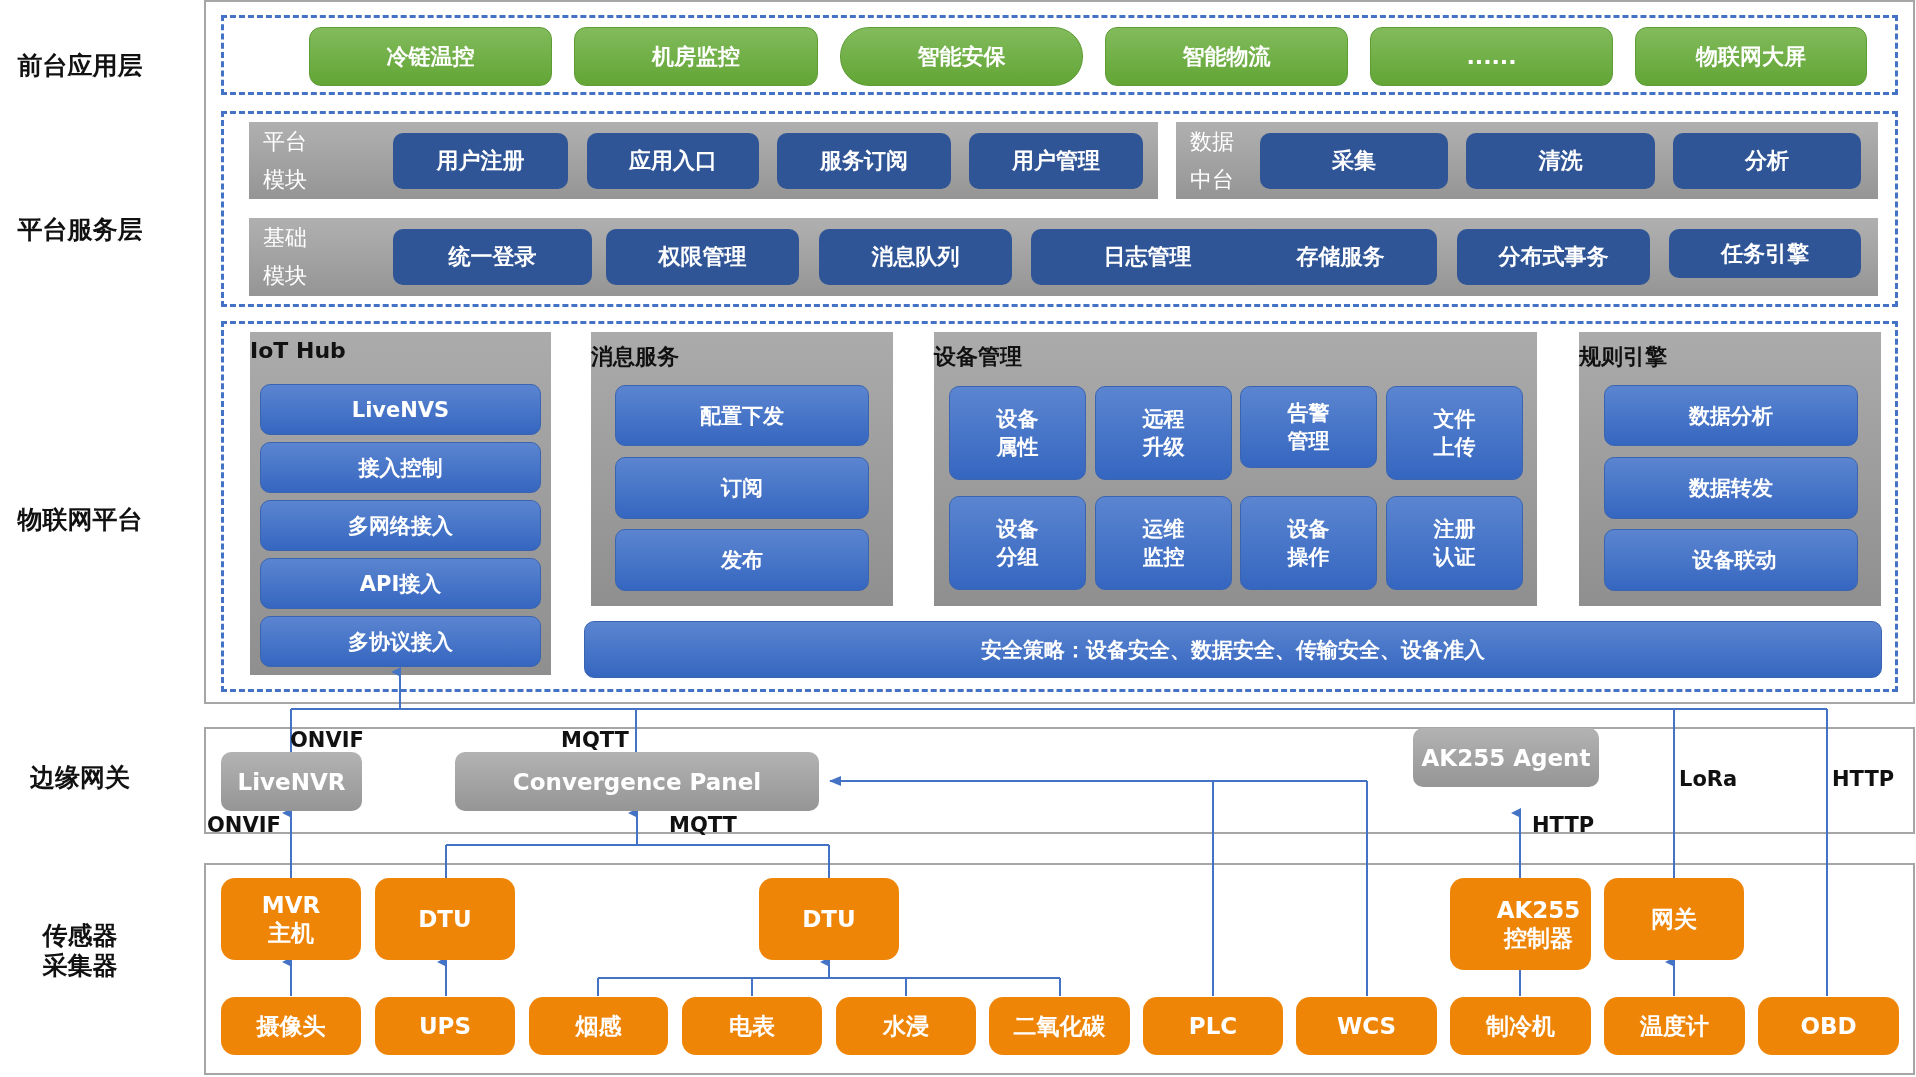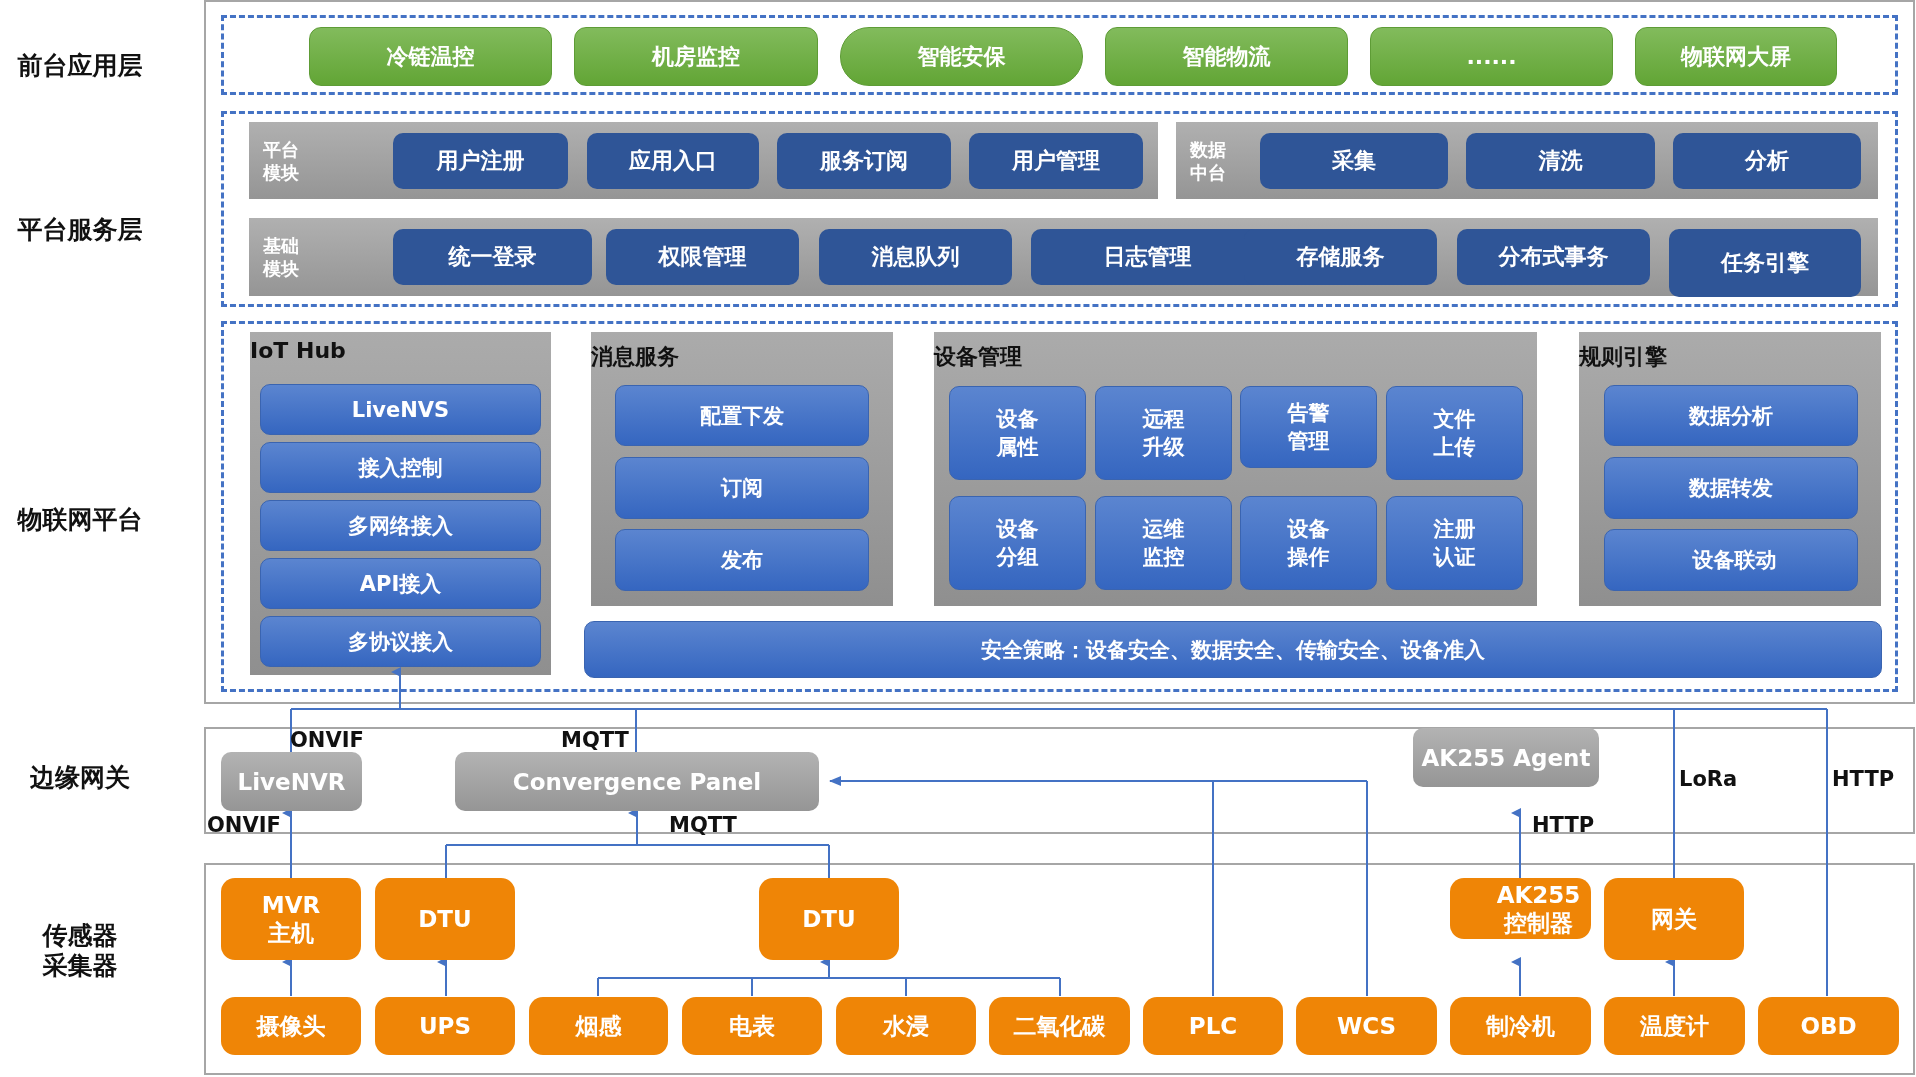--- a/index.html
+++ b/index.html
@@ -2,21 +2,21 @@
 <html><head>
 <meta charset="utf-8">
 <style>
   html,body{margin:0;padding:0;background:#ffffff;}
   body{width:1916px;height:1077px;position:relative;overflow:hidden;font-family:"DejaVu Sans","Liberation Sans",sans-serif;}
   .layer-label{position:absolute;left:0;width:160px;text-align:center;font-weight:bold;font-size:25px;color:#111;line-height:30px;}
   .frame{position:absolute;border:2px solid #a6a6a6;box-sizing:border-box;}
   .dashed{position:absolute;border:3px dashed #4472c4;box-sizing:border-box;}
   .green-btn{position:absolute;border-radius:12px;background:linear-gradient(#82bb5c,#62a535);color:#fff;font-weight:bold;font-size:22px;display:flex;align-items:center;justify-content:center;border:1px solid #5e9c36;box-sizing:border-box;}
   .gray-bar{position:absolute;background:linear-gradient(#b0b0b0,#959595);box-sizing:border-box;}
-  .bar-label{position:absolute;left:14px;top:50%;transform:translateY(-50%);color:#fff;font-weight:bold;font-size:18px;line-height:23px;width:60px;}
+  .bar-label{position:absolute;left:14px;top:50%;transform:translateY(-50%);color:#fff;font-weight:normal;font-size:22px;line-height:38px;width:60px;}
   .navy-btn{position:absolute;border-radius:10px;background:#2f5597;color:#fff;font-weight:bold;font-size:22px;display:flex;align-items:center;justify-content:center;box-sizing:border-box;}
   .panel{position:absolute;background:linear-gradient(#ababab,#8f8f8f);box-sizing:border-box;}
   .panel-title{position:absolute;left:0;right:0;top:6px;text-align:left;font-weight:bold;font-size:22px;color:#111;}
   .blue-btn{position:absolute;border-radius:10px;background:linear-gradient(#5b85d0,#3566c0);color:#fff;font-weight:bold;font-size:21px;display:flex;align-items:center;justify-content:center;text-align:center;border:1px solid #3a64b0;box-sizing:border-box;line-height:28px;white-space:pre-line;}
   .gw-box{position:absolute;border-radius:10px;background:linear-gradient(#b3b3b3,#959595);color:#fff;font-weight:bold;font-size:23px;display:flex;align-items:center;justify-content:center;box-sizing:border-box;}
   .orange{position:absolute;border-radius:14px;background:#ef8506;color:#fff;font-weight:bold;font-size:23px;display:flex;align-items:center;justify-content:center;text-align:center;box-sizing:border-box;line-height:28px;white-space:pre-line;}
   .proto{position:absolute;font-weight:bold;font-size:21px;color:#111;line-height:24px;}
   svg.lines{position:absolute;left:0;top:0;width:1916px;height:1077px;pointer-events:none;}
 </style>
 </head>
@@ -35,21 +35,21 @@
 
 <div class="dashed" style="left:221px;top:15px;width:1677px;height:80px;"></div>
 <div class="dashed" style="left:221px;top:111px;width:1677px;height:196px;"></div>
 <div class="dashed" style="left:221px;top:321px;width:1677px;height:371px;"></div>
 
 <div class="green-btn" style="left:309px;top:27px;width:243px;height:59px;">冷链温控</div>
 <div class="green-btn" style="left:574px;top:27px;width:244px;height:59px;">机房监控</div>
 <div class="green-btn" style="left:840px;top:27px;width:243px;height:59px;border-radius:29px;">智能安保</div>
 <div class="green-btn" style="left:1105px;top:27px;width:243px;height:59px;">智能物流</div>
 <div class="green-btn" style="left:1370px;top:27px;width:243px;height:59px;">......</div>
-<div class="green-btn" style="left:1635px;top:27px;width:202px;height:59px;">物联网大屏</div>
+<div class="green-btn" style="left:1635px;top:27px;width:232px;height:59px;">物联网大屏</div>
 
 <div class="gray-bar" style="left:249px;top:122px;width:909px;height:77px;">
   <div class="bar-label" style="white-space:pre-line;">平台
 模块</div>
 </div>
 <div class="navy-btn" style="left:393px;top:133px;width:175px;height:56px;">用户注册</div>
 <div class="navy-btn" style="left:587px;top:133px;width:172px;height:56px;">应用入口</div>
 <div class="navy-btn" style="left:777px;top:133px;width:174px;height:56px;">服务订阅</div>
 <div class="navy-btn" style="left:969px;top:133px;width:174px;height:56px;">用户管理</div>
 
@@ -64,21 +64,21 @@
 <div class="gray-bar" style="left:249px;top:218px;width:1629px;height:78px;">
   <div class="bar-label" style="white-space:pre-line;">基础
 模块</div>
 </div>
 <div class="navy-btn" style="left:393px;top:229px;width:199px;height:56px;">统一登录</div>
 <div class="navy-btn" style="left:606px;top:229px;width:193px;height:56px;">权限管理</div>
 <div class="navy-btn" style="left:819px;top:229px;width:193px;height:56px;">消息队列</div>
 <div class="navy-btn" style="left:1031px;top:229px;width:233px;height:56px;">日志管理</div>
 <div class="navy-btn" style="left:1244px;top:229px;width:193px;height:56px;">存储服务</div>
 <div class="navy-btn" style="left:1457px;top:229px;width:193px;height:56px;">分布式事务</div>
-<div class="navy-btn" style="left:1669px;top:229px;width:192px;height:68px;font-family:Liberation Mono, monospace;">任务引擎</div>
+<div class="navy-btn" style="left:1669px;top:229px;width:192px;height:49px;font-family:Liberation Mono, monospace;">任务引擎</div>
 
 <div class="panel" style="left:250px;top:332px;width:301px;height:343px;">
   <div class="panel-title">IoT Hub</div>
 </div>
 <div class="blue-btn" style="left:260px;top:384px;width:281px;height:51px;">LiveNVS</div>
 <div class="blue-btn" style="left:260px;top:442px;width:281px;height:51px;">接入控制</div>
 <div class="blue-btn" style="left:260px;top:500px;width:281px;height:51px;">多网络接入</div>
 <div class="blue-btn" style="left:260px;top:558px;width:281px;height:51px;">API接入</div>
 <div class="blue-btn" style="left:260px;top:616px;width:281px;height:51px;">多协议接入</div>
 
@@ -171,21 +171,21 @@
 <div class="proto" style="left:207px;top:813px;">ONVIF</div>
 <div class="proto" style="left:669px;top:813px;">MQTT</div>
 <div class="proto" style="left:1532px;top:813px;">HTTP</div>
 <div class="proto" style="left:1679px;top:767px;">LoRa</div>
 <div class="proto" style="left:1832px;top:767px;">HTTP</div>
 
 <div class="orange" style="left:221px;top:878px;width:140px;height:82px;">MVR
 主机</div>
 <div class="orange" style="left:375px;top:878px;width:140px;height:82px;">DTU</div>
 <div class="orange" style="left:759px;top:878px;width:140px;height:82px;">DTU</div>
-<div class="orange" style="left:1450px;top:878px;width:141px;height:61px;padding-left:36px;">AK255
+<div class="orange" style="left:1450px;top:878px;width:141px;height:92px;padding-left:36px;">AK255
 控制器</div>
 <div class="orange" style="left:1604px;top:878px;width:140px;height:82px;">网关</div>
 
 <div class="orange" style="left:221px;top:997px;width:140px;height:58px;">摄像头</div>
 <div class="orange" style="left:375px;top:997px;width:140px;height:58px;">UPS</div>
 <div class="orange" style="left:529px;top:997px;width:139px;height:58px;">烟感</div>
 <div class="orange" style="left:682px;top:997px;width:140px;height:58px;">电表</div>
 <div class="orange" style="left:836px;top:997px;width:140px;height:58px;">水浸</div>
 <div class="orange" style="left:989px;top:997px;width:141px;height:58px;">二氧化碳</div>
 <div class="orange" style="left:1143px;top:997px;width:140px;height:58px;">PLC</div>

